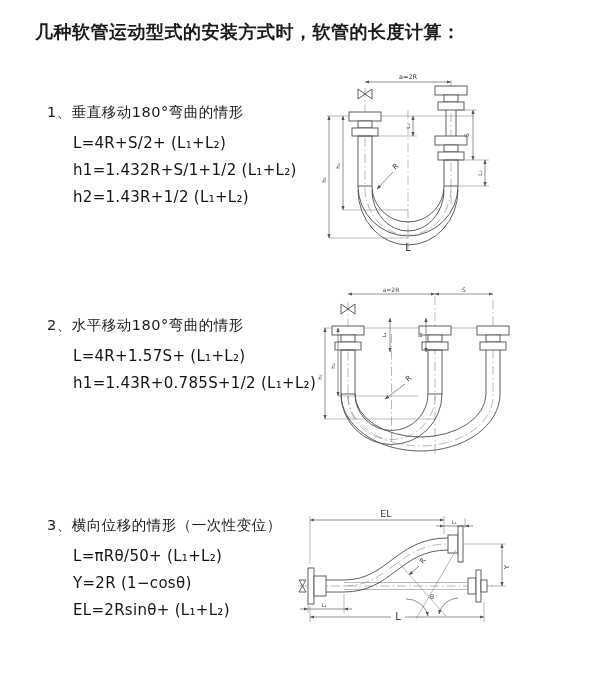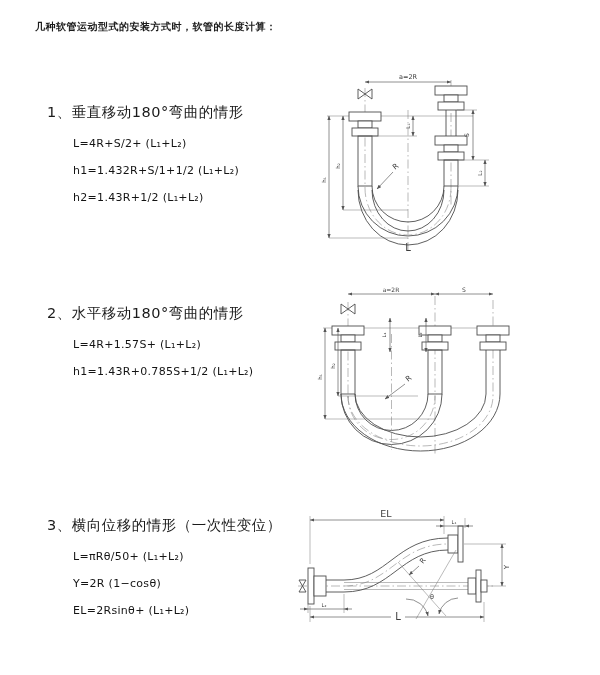--- a/index.html
+++ b/index.html
@@ -3,27 +3,27 @@
 <meta charset="utf-8">
 <style>
   html,body{margin:0;padding:0;background:#e8e8e8;}
   .page{
     position:relative;width:600px;height:675px;background:#ffffff;
     font-family:"DejaVu Sans","Liberation Sans",sans-serif;color:#1a1a1a;
     overflow:hidden;box-shadow:0 0 0 1px #ddd;
   }
   .title{
     position:absolute;left:35px;top:20px;margin:0;
-    font-size:10px;font-weight:700;letter-spacing:.5px;color:#1b1b1b;
+    font-size:18px;font-weight:700;letter-spacing:.5px;color:#1b1b1b;
   }
   .sec{position:absolute;left:47px;}
   .sec h2{margin:0 0 11px 0;font-size:14.5px;font-weight:400;letter-spacing:.5px;color:#1b1b1b;}
   .sec p.f{
     margin:0;padding-left:26px;height:27px;line-height:21px;
-    font-size:11px;font-weight:400;letter-spacing:.3px;color:#141414;white-space:pre;
+    font-size:15px;font-weight:400;letter-spacing:.3px;color:#141414;white-space:pre;
   }
   .diag{position:absolute;}
   svg{display:block;}
   svg text{font-family:"DejaVu Sans","Liberation Sans",sans-serif;fill:#3d3d3d;}
   .ln{stroke:#4d4d4d;stroke-width:.9;fill:none;}
   .fit{stroke:#4d4d4d;stroke-width:.9;fill:#ffffff;}
   .dim{stroke:#555;stroke-width:.65;fill:none;}
   .cl{stroke:#8a8a8a;stroke-width:.6;fill:none;stroke-dasharray:9 3 1.5 3;}
   .thin{stroke:#777;stroke-width:.5;fill:none;}
 </style>
@@ -34,21 +34,21 @@
 
   <h1 class="title">几种软管运动型式的安装方式时，软管的长度计算：</h1>
 
   <section class="sec" style="top:103px">
     <h2>1、垂直移动180°弯曲的情形</h2>
     <p class="f">L=4R+S/2+ (L₁+L₂)</p>
     <p class="f">h1=1.432R+S/1+1/2 (L₁+L₂)</p>
     <p class="f">h2=1.43R+1/2 (L₁+L₂)</p>
   </section>
 
-  <section class="sec" style="top:304px">
+  <section class="sec" style="top:316px">
     <h2>2、水平移动180°弯曲的情形</h2>
     <p class="f">L=4R+1.57S+ (L₁+L₂)</p>
     <p class="f">h1=1.43R+0.785S+1/2 (L₁+L₂)</p>
   </section>
 
   <section class="sec" style="top:516px">
     <h2>3、横向位移的情形（一次性变位）</h2>
     <p class="f">L=πRθ/50+ (L₁+L₂)</p>
     <p class="f">Y=2R (1−cosθ)</p>
     <p class="f">EL=2Rsinθ+ (L₁+L₂)</p>

